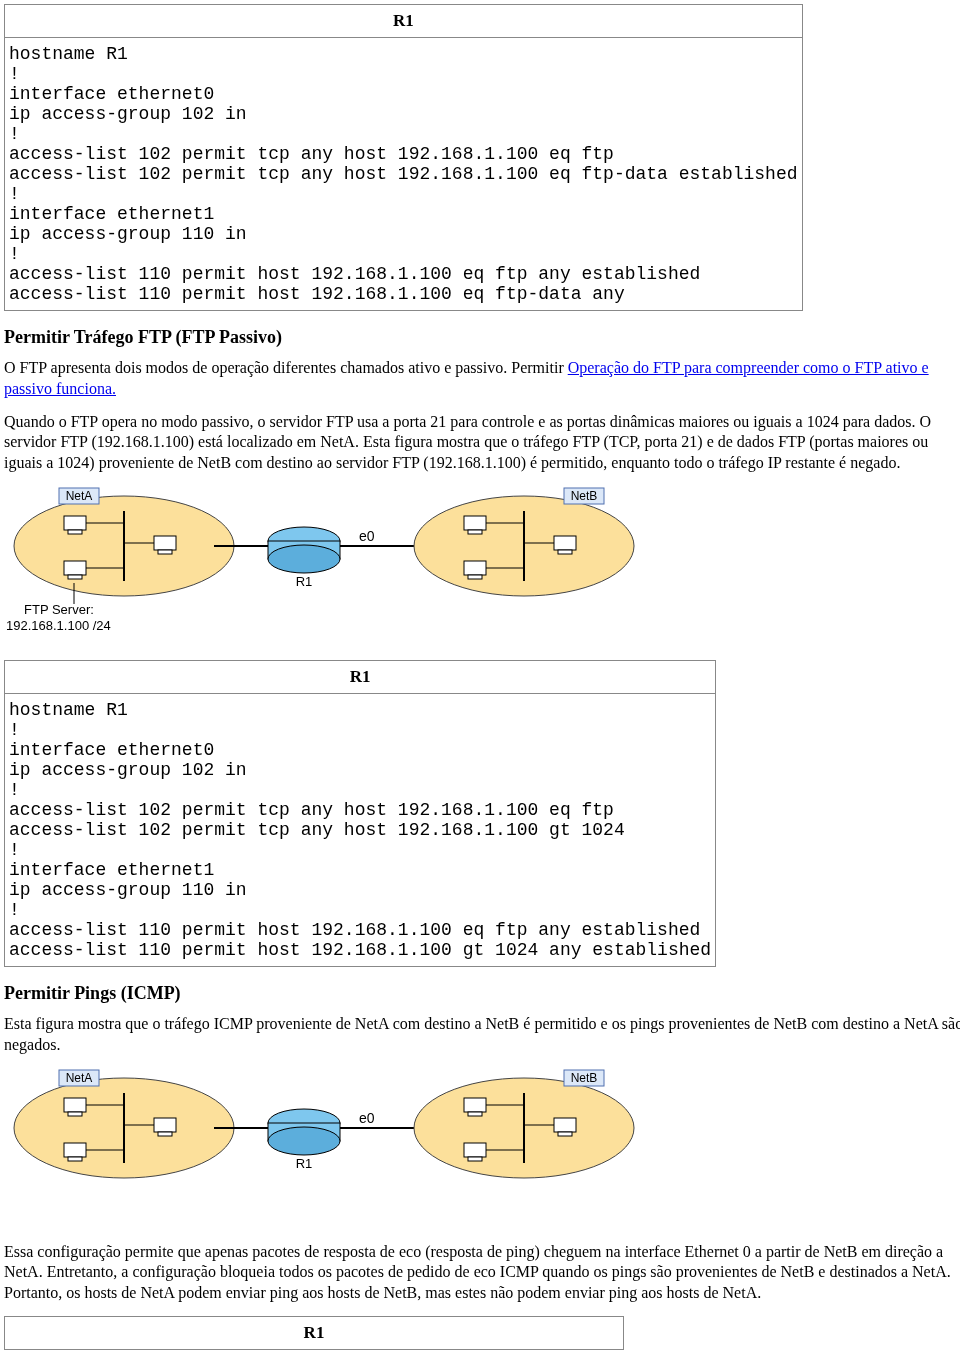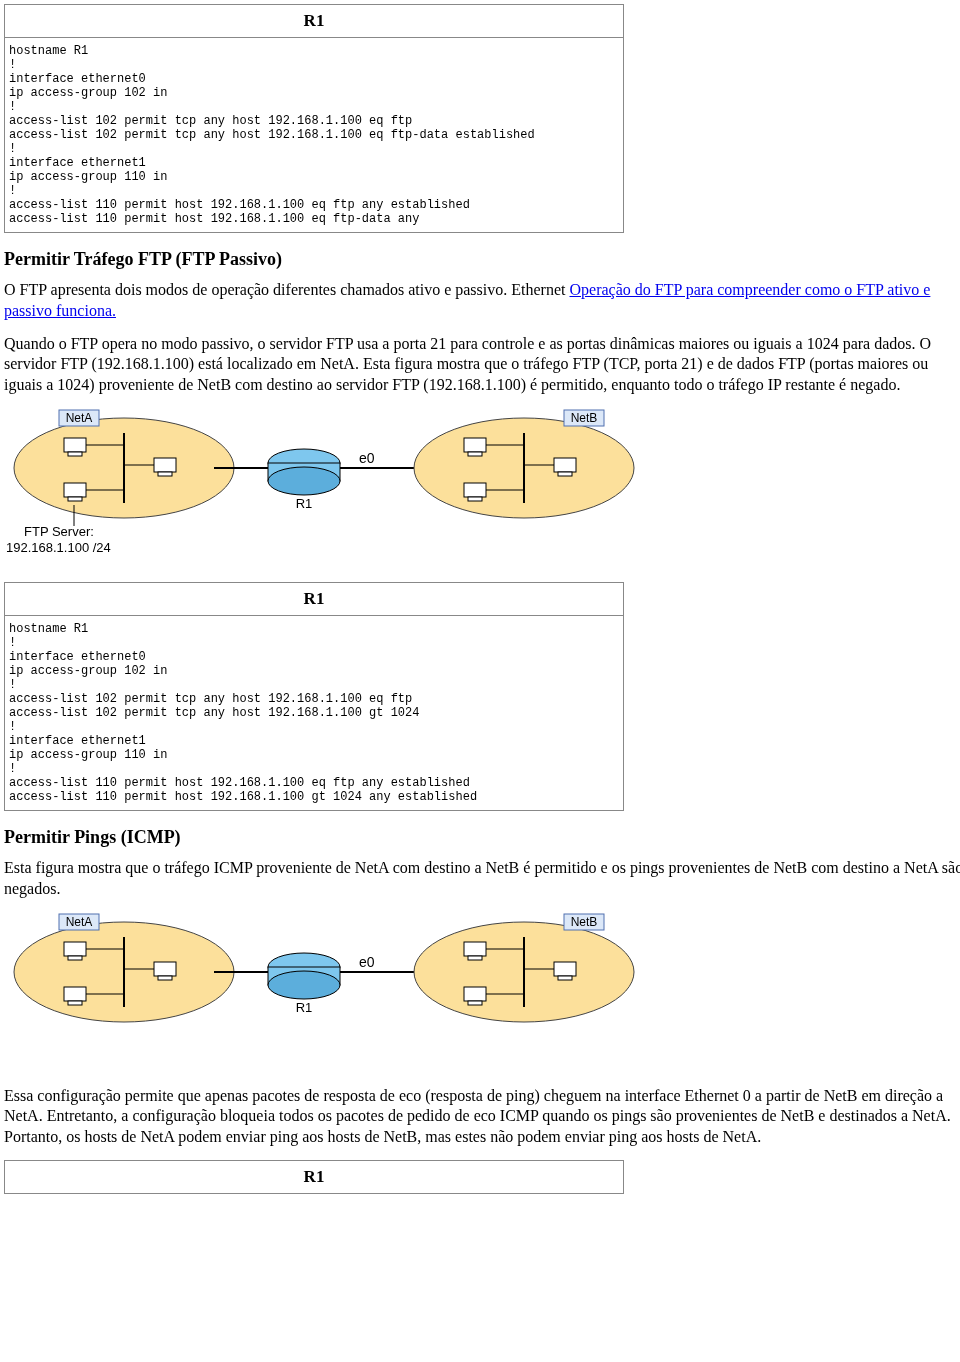--- a/index.html
+++ b/index.html
@@ -22,21 +22,21 @@
     padding: 6px;
     font-family: "Times New Roman", serif;
     font-size: 17px;
     font-weight: bold;
   }
   table.config-box td.body {
     border: 1px solid #888;
     border-top: 1px solid #888;
     padding: 6px 4px;
     font-family: "Courier New", monospace;
-    font-size: 12px;
+    font-size: 18px;
     white-space: pre;
     vertical-align: top;
   }
   h2 {
     font-family: "Times New Roman", serif;
     font-size: 18px;
     font-weight: bold;
     margin: 16px 0 10px 0;
   }
   p {
@@ -82,21 +82,21 @@
 !
 access-list 110 permit host 192.168.1.100 eq ftp any established
 access-list 110 permit host 192.168.1.100 eq ftp-data any</td>
       </tr>
 </tbody>
   </table>
 
 <h2>Permitir Tráfego FTP (FTP Passivo)</h2>
 
 <p>
-  <span>O FTP apresenta dois modos de operação diferentes chamados ativo e passivo. Ethernet </span><a href="#">Operação do FTP para compreender como o FTP ativo e passivo funciona.</a>
+  <span>O FTP apresenta dois modos de operação diferentes chamados ativo e passivo. Permitir </span><a href="#">Operação do FTP para compreender como o FTP ativo e passivo funciona.</a>
 </p>
 
 <p>Quando o FTP opera no modo passivo, o servidor FTP usa a porta 21 para controle e as portas dinâmicas maiores ou iguais a 1024 para dados. O servidor FTP (192.168.1.100) está localizado em NetA. Esta figura mostra que o tráfego FTP (TCP, porta 21) e de dados FTP (portas maiores ou iguais a 1024) proveniente de NetB com destino ao servidor FTP (192.168.1.100) é permitido, enquanto todo o tráfego IP restante é negado.</p>
 
 <div class="diagram">
 <svg class="diagram-svg" viewBox="0 0 640 160">
 
   <ellipse cx="120" cy="60" rx="110" ry="50" fill="#FCE09B" stroke="#444" stroke-width="1"></ellipse>
   <rect x="55" y="2" width="40" height="16" fill="#DCE8F8" stroke="#5070B0"></rect>
   <text x="75" y="14" text-anchor="middle" font-family="Arial" font-size="12" fill="#000">NetA</text>

